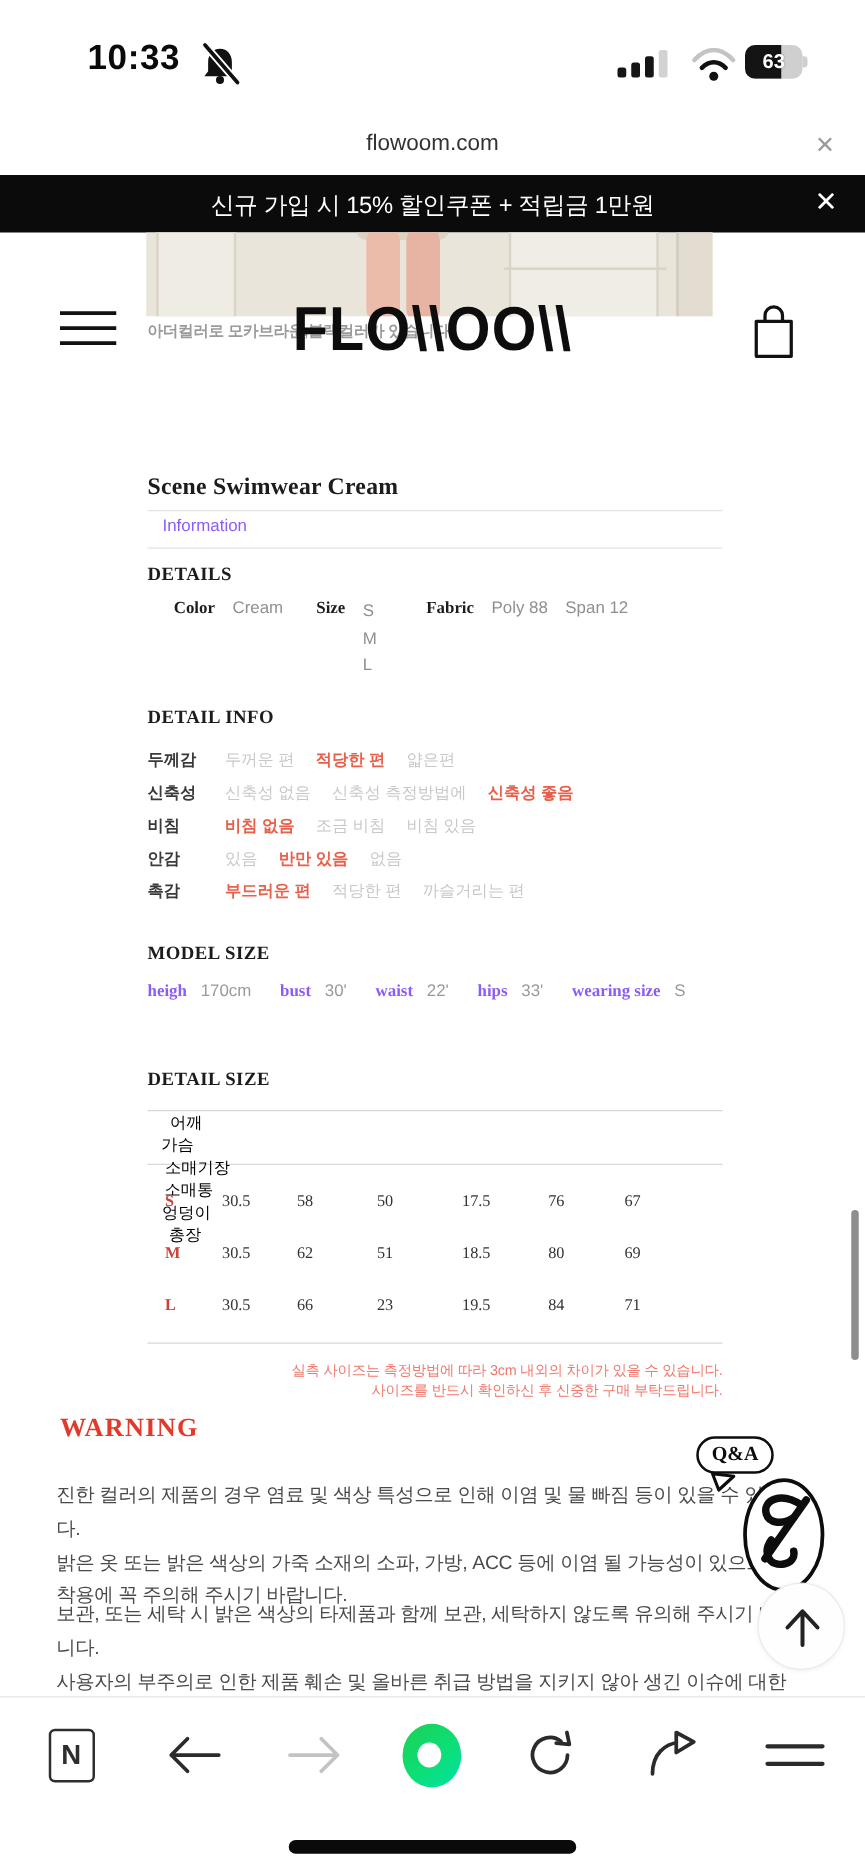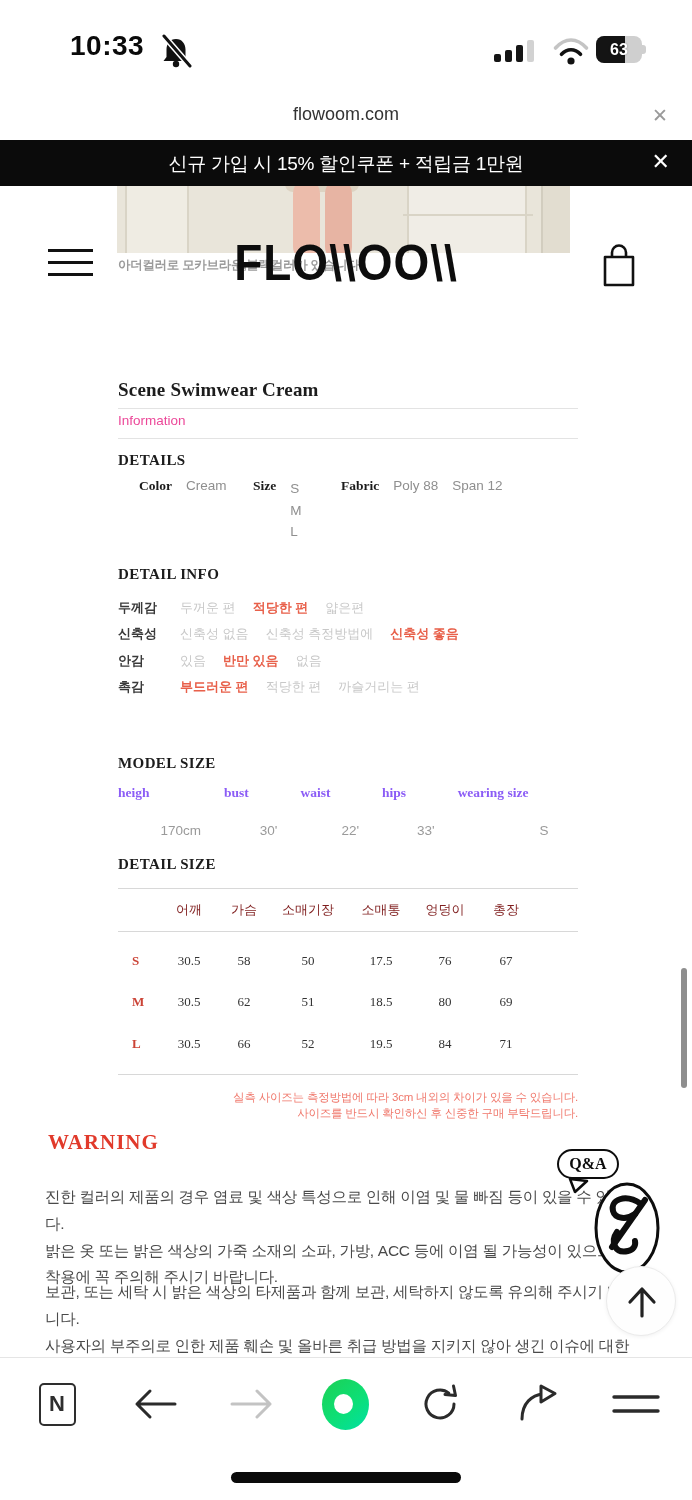--- a/index.html
+++ b/index.html
@@ -43,42 +43,42 @@
   .caption { position:absolute; left:118px; top:257px; font-size:12.5px; color:#9b9b9b; letter-spacing:-0.3px;font-weight:bold; }
   
   .hamburger { position:absolute; left:48px; top:249px; width:45px; height:30px; }
   .hamburger i { display:block; height:3px; background:#111; margin-bottom:9px; }
   .logo { position:absolute; left:0; right:0; top:236px; text-align:center; font-size:46px; font-weight:700; letter-spacing:1px; color:#0d0d0d; transform:scaleY(1.08); font-family:"Liberation Sans",sans-serif; }
   .bag { position:absolute; left:598px; top:240px; }
   
   .serifb { font-family:"Liberation Serif", serif; font-weight:700; color:#1c1c1c; }
   .title { position:absolute; left:118px; top:379px; font-size:19px; letter-spacing:0.2px; }
   .hr { position:absolute; left:118px; width:460px; border-top:1px solid #e3e3e3; }
-  .infotab { position:absolute; left:118px; top:413px; font-size:13.5px; color:#ec4899; }
+  .infotab { position:absolute; left:130px; top:413px; font-size:13.5px; color:#8b5cf6; }
   .sech { position:absolute; left:118px; font-size:15px; letter-spacing:0.4px; }
   .drow { position:absolute; left:118px; top:478px; width:460px; font-size:13.5px; }
   .dgrp { position:absolute; top:0; display:flex; gap:14px; }
   .dgrp .lab { font-family:"Liberation Serif",serif; font-weight:700; color:#1c1c1c;margin-left:21px; }
   .dgrp .val { color:#8f8f8f; }
   .sizecol span { display:block; line-height:21.5px; color:#8f8f8f; }
   
   .di { position:absolute; left:118px; top:595px; width:470px; font-size:13px; }
   .di .row { display:flex; height:26.3px; align-items:center; }
   .di .lab { width:62px; font-weight:700; color:#3a3a3a; flex:none; }
   .di .opt { color:#c8c8c8; margin-right:17px; }
   .di .opt.on { color:#e8604a; font-weight:700; }
   
   .model { position:absolute; left:118px; top:785px; width:470px; font-size:13.5px; display:flex; gap:23px; }
   .model .sp { display:flex; gap:11px; }
   .model .lab { font-family:"Liberation Serif",serif; font-weight:700; color:#8b5cf6; }
-  .model .val { color:#9a9a9a;margin-top:38px; }
+  .model .val { color:#9a9a9a; }
   
   .dst { position:absolute; left:118px; top:888px; width:460px; font-size:13px; }
   .dst .line { border-top:1px solid #d8d8d8; }
-  .dst .hrow { display:flex; align-items:center; height:42px; color:#7f1d1d; }
+  .dst .hrow { display:flex; align-items:flex-start; height:42px; color:#000000;flex-direction:column; }
   .dst .brow { display:flex; align-items:center; height:41.5px; font-family:"Liberation Serif",serif; color:#333; }
   .dst .rows { padding-top:8px; }
   .dst .rows-pad { padding-bottom:9px; }
   .c0 { width:40px; padding-left:14px; flex:none; }
   .c1 { width:62px; text-align:center; flex:none; }
   .c2 { width:48px; text-align:center; flex:none; }
   .c3 { width:80px; text-align:center; flex:none; }
   .c4 { width:66px; text-align:center; flex:none; }
   .c5 { width:62px; text-align:center; flex:none; }
   .c6 { width:60px; text-align:center; flex:none; }
@@ -207,20 +207,26 @@
       <span class="opt on">적당한 편</span>
       <span class="opt">얇은편</span>
     </div>
     <div class="row">
       <span class="lab">신축성</span>
       <span class="opt">신축성 없음</span>
       <span class="opt">신축성 측정방법에</span>
       <span class="opt on">신축성 좋음</span>
     </div>
     <div class="row">
+      <span class="lab">비침</span>
+      <span class="opt on">비침 없음</span>
+      <span class="opt">조금 비침</span>
+      <span class="opt">비침 있음</span>
+    </div>
+    <div class="row">
       <span class="lab">안감</span>
       <span class="opt">있음</span>
       <span class="opt on">반만 있음</span>
       <span class="opt">없음</span>
     </div>
     <div class="row">
       <span class="lab">촉감</span>
       <span class="opt on">부드러운 편</span>
       <span class="opt">적당한 편</span>
       <span class="opt">까슬거리는 편</span>
@@ -280,21 +286,21 @@
         <span class="c2">62</span>
         <span class="c3">51</span>
         <span class="c4">18.5</span>
         <span class="c5">80</span>
         <span class="c6">69</span>
       </div>
       <div class="brow">
         <span class="c0 szlab">L</span>
         <span class="c1">30.5</span>
         <span class="c2">66</span>
-        <span class="c3">52</span>
+        <span class="c3">23</span>
         <span class="c4">19.5</span>
         <span class="c5">84</span>
         <span class="c6">71</span>
       </div>
     </div>
     <div class="line"></div>
   </div>
   <div class="note">실측 사이즈는 측정방법에 따라 3cm 내외의 차이가 있을 수 있습니다.
 사이즈를 반드시 확인하신 후 신중한 구매 부탁드립니다.</div>
 

